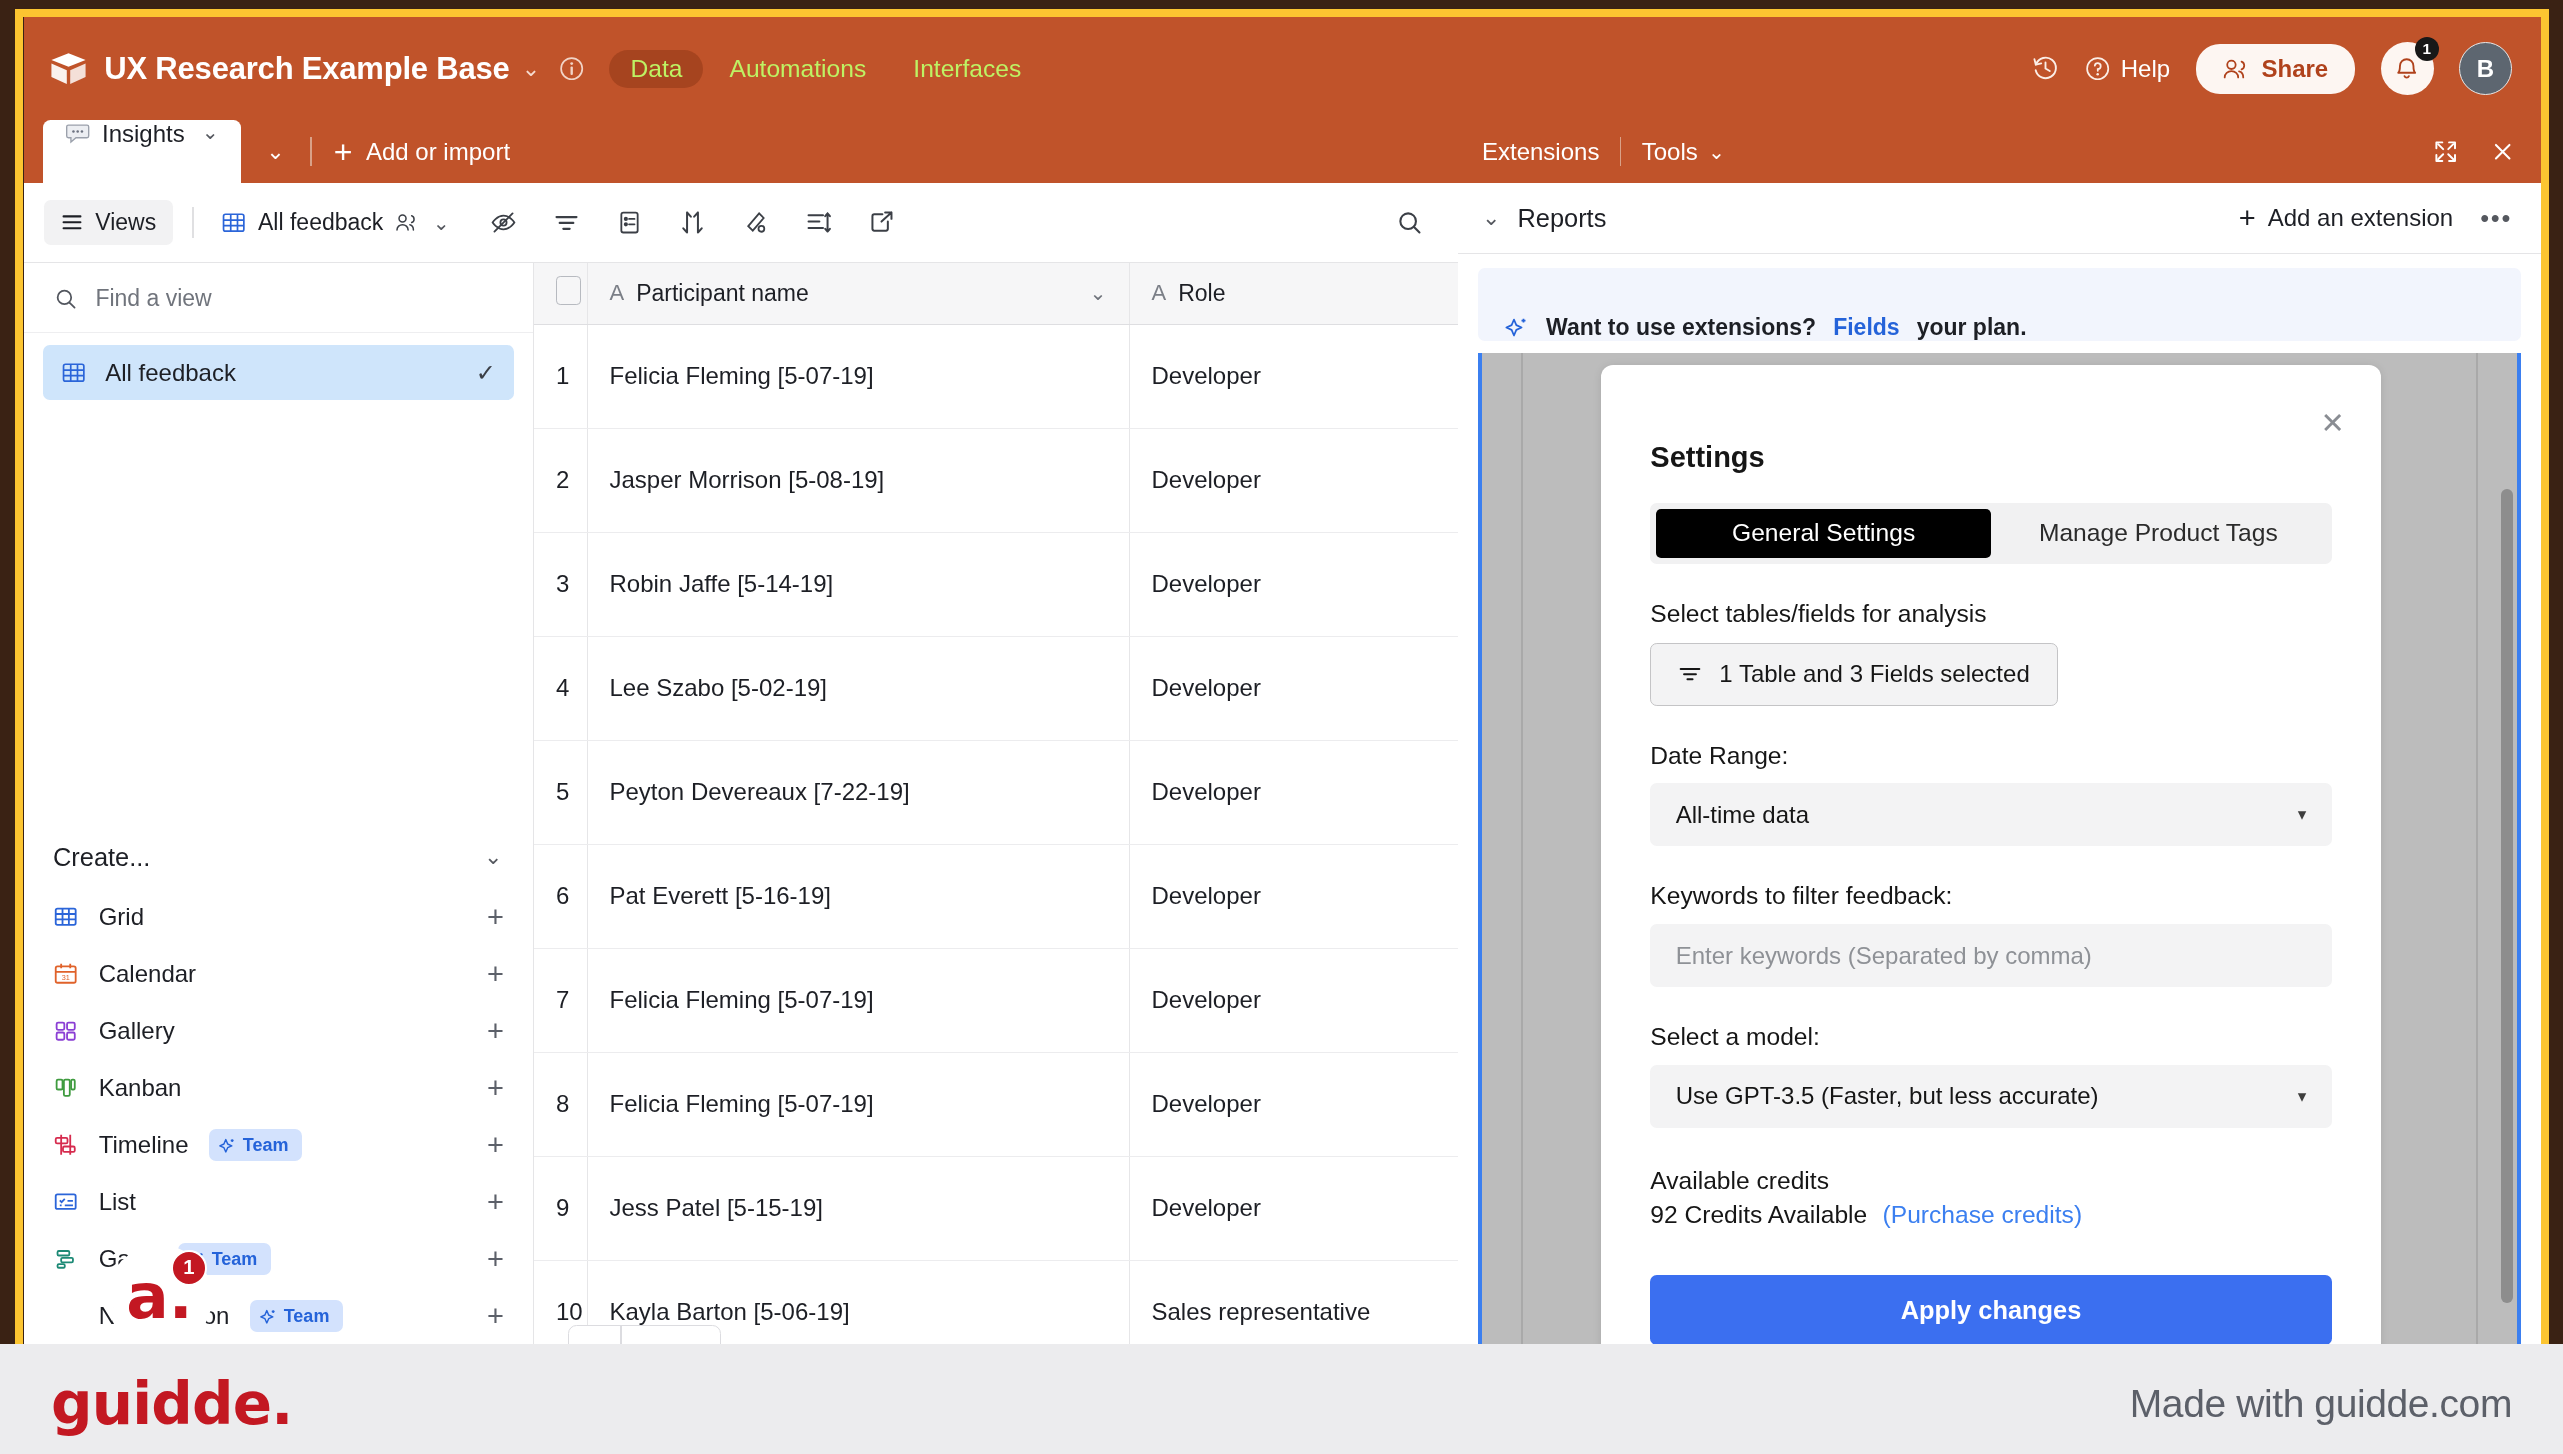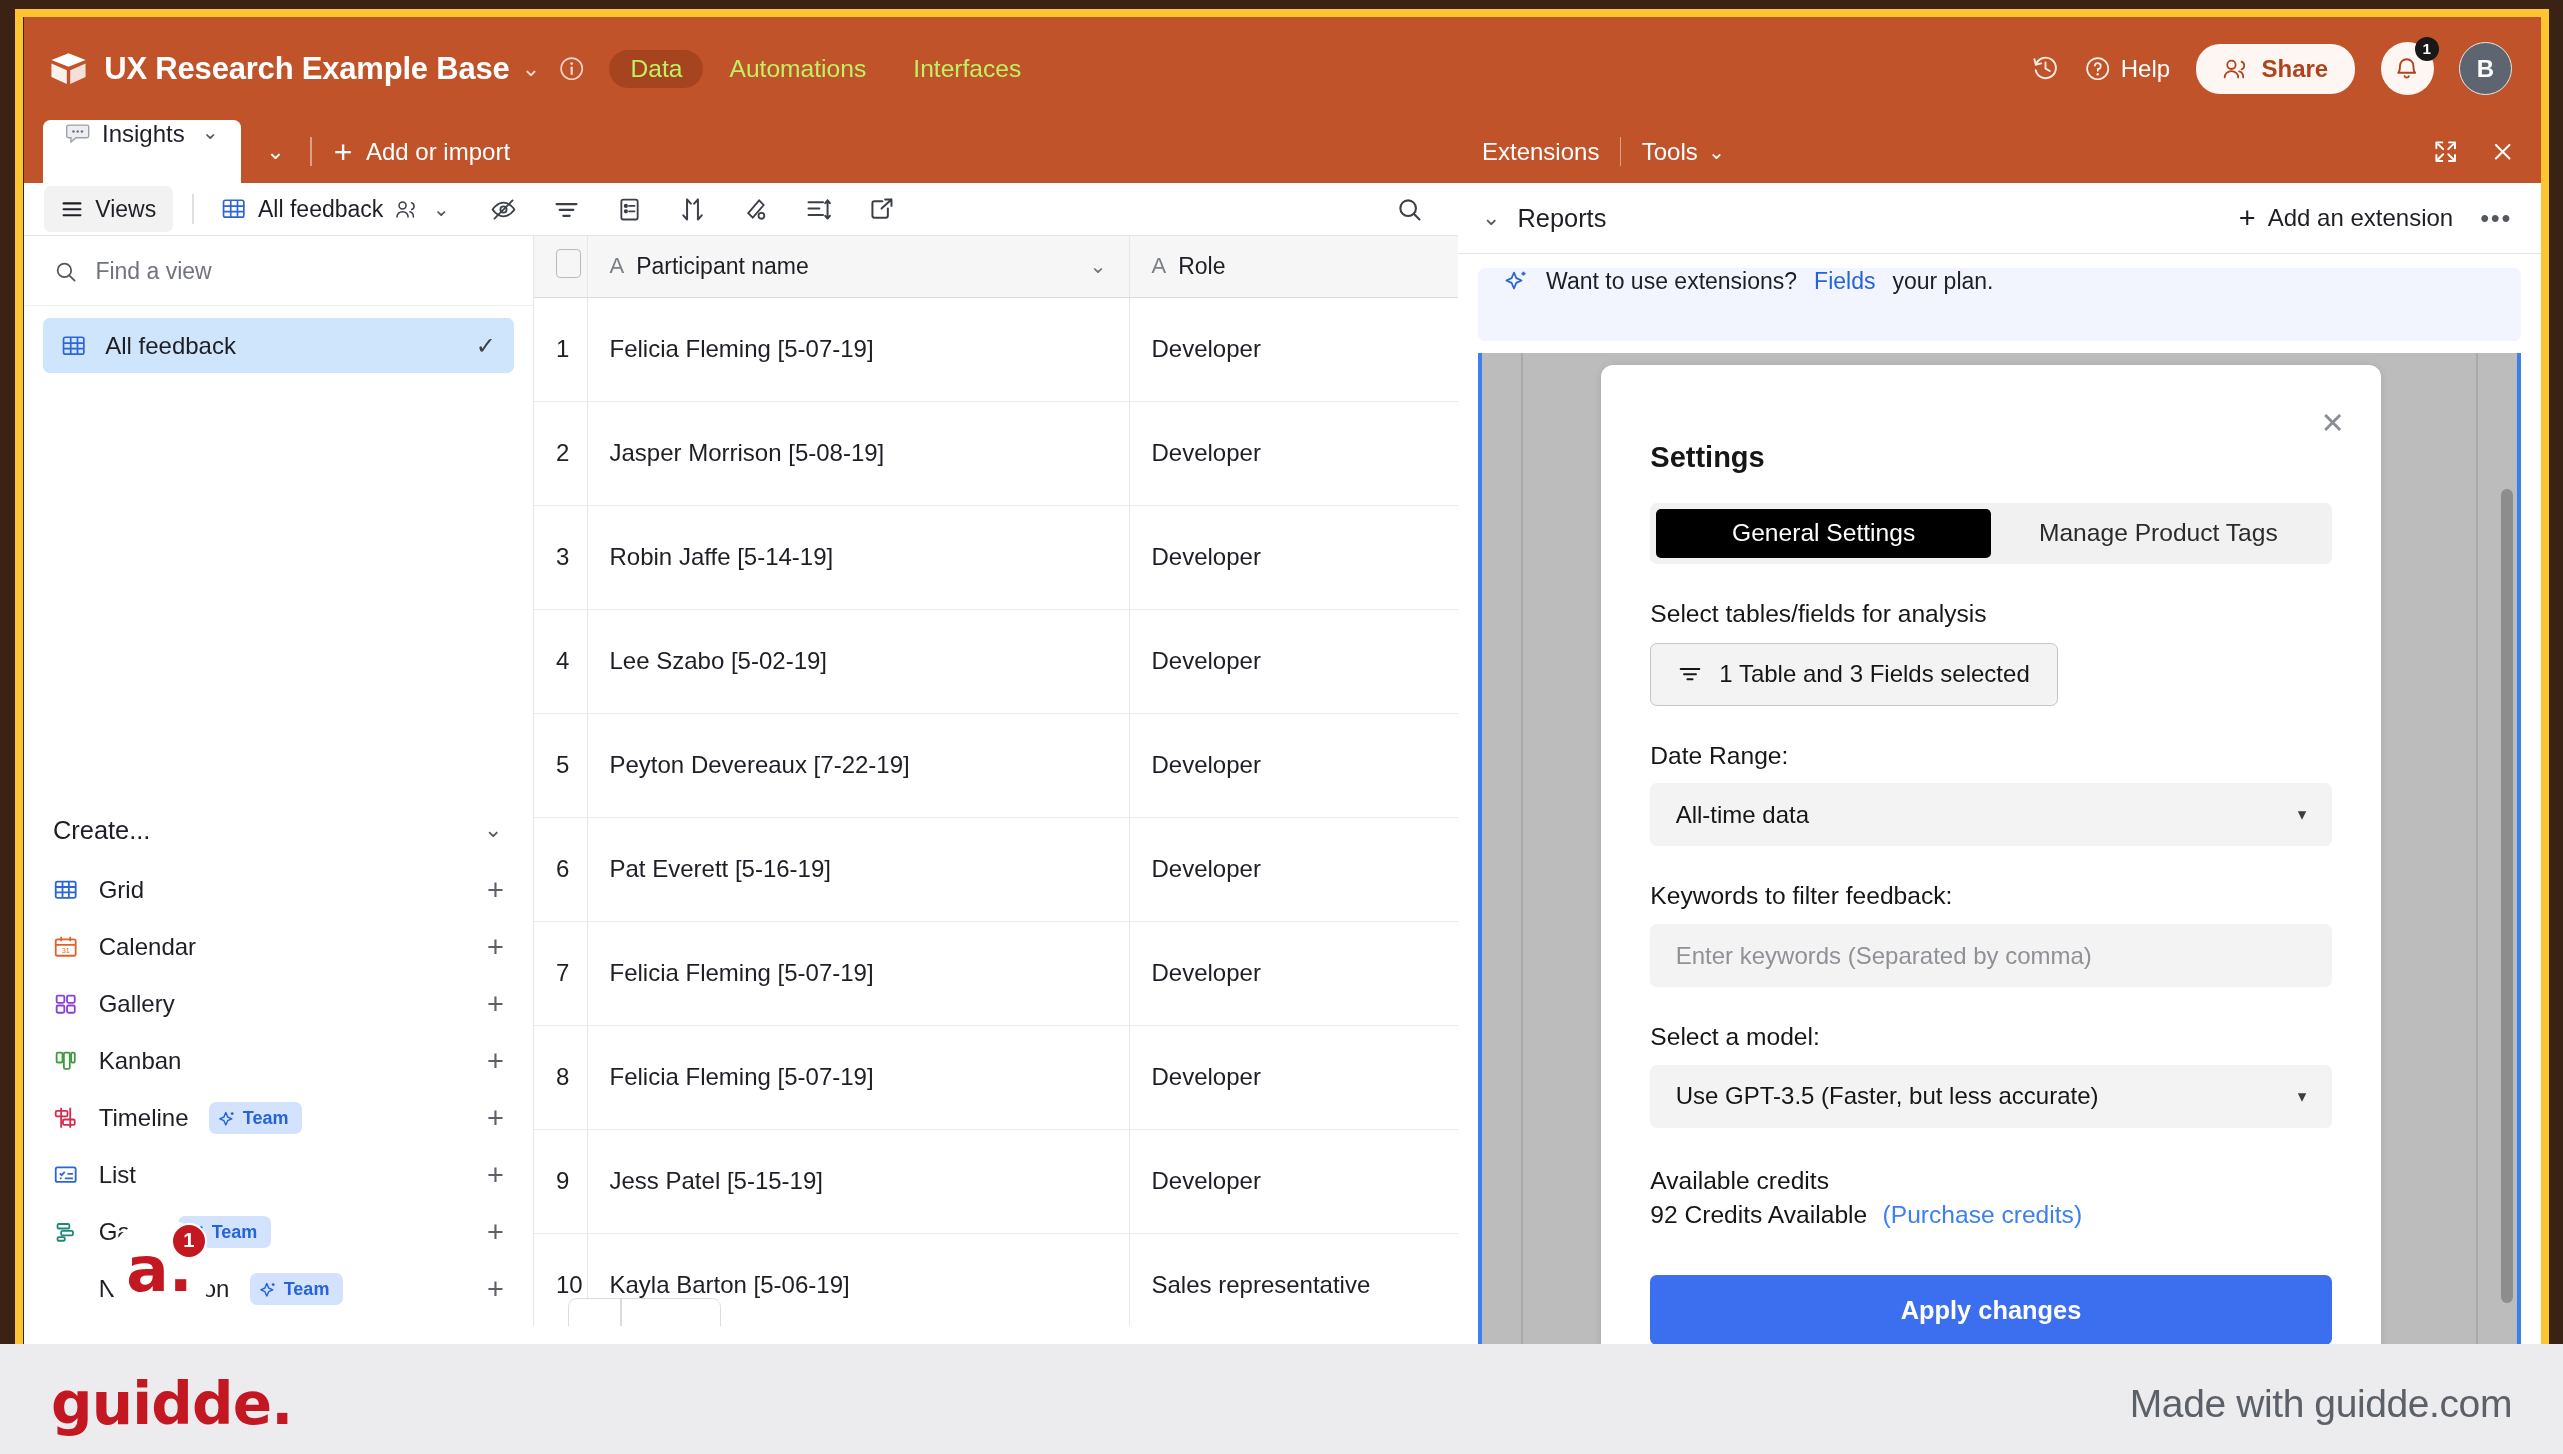--- a/index.html
+++ b/index.html
@@ -102,21 +102,21 @@
 
   
   #body { position: relative; display: flex; height: calc(1327px - 103px - 63px); }
 
   
   #leftpane { width: 1434px; background: #fff; position: relative; overflow: hidden;
               border-right: 0; }
 
   
   #toolbar {
-    height: 53px; display: flex; align-items: center; padding-left: 20.3px; gap: 0;
+    height: 80px; display: flex; align-items: center; padding-left: 20.3px; gap: 0;
     border-bottom: 1.7px solid #e5e5e7; background: #fff;
   }
   .views-btn {
     display:flex; align-items:center; gap: 12px; font-size: 23px; color:#1d1f25;
     background: #f2f2f3; border-radius: 6.8px; padding: 9.3px 17px; font-weight: 500;
   }
   .tb-sep { width: 1.7px; height: 30.5px; background: #e0e0e2; margin: 0 18.6px; }
   .view-chip { display:flex; align-items:center; gap: 12px; font-size: 23px; color:#1d1f25; padding: 6.8px 8.5px; font-weight:500;}
   .tb-icons { display: flex; align-items: center; gap: 0; margin-left: 13.6px; }
   .tb-ico { width: 63px; height: 54px; display:flex; align-items:center; justify-content:center; }
@@ -226,22 +226,22 @@
   .ext-sub-title { font-size: 25.4px; color: #1d1f25; font-weight: 500; }
   .ext-add {
     margin-left: auto; display: flex; align-items: center; gap: 12px;
     font-size: 24px; color: #1d1f25;
   }
   .ext-add .plus { font-size: 29px; font-weight: 300; }
   .ext-more { margin-left: 27px; font-size: 25.4px; color: #55585f; letter-spacing: 1.7px; }
 
   #upgrade-banner {
     margin: 13.6px 20.3px 0 20.3px; background: #f2f5fd; border-radius: 6.8px;
-    height: 73px; display: flex; align-items: flex-start; gap: 17px; padding: 0 25.4px;
-    font-size: 23px; color: #1d1f25;
+    height: 73px; display: flex; align-items: flex-end; gap: 17px; padding: 0 25.4px;
+    font-size: 23px; color: #1d1f25; font-weight: bold;
   }
   #upgrade-banner a { color: #2563d9; text-decoration: none; }
 
   
   #ext-view {
     position: relative; flex: 1; margin: 12px 20.3px 0 20.3px;
     border-left: 4.2px solid #3b7ff0; border-right: 4.2px solid #3b7ff0;
     background: #ffffff; overflow: hidden;
   }
   #ext-canvas {

